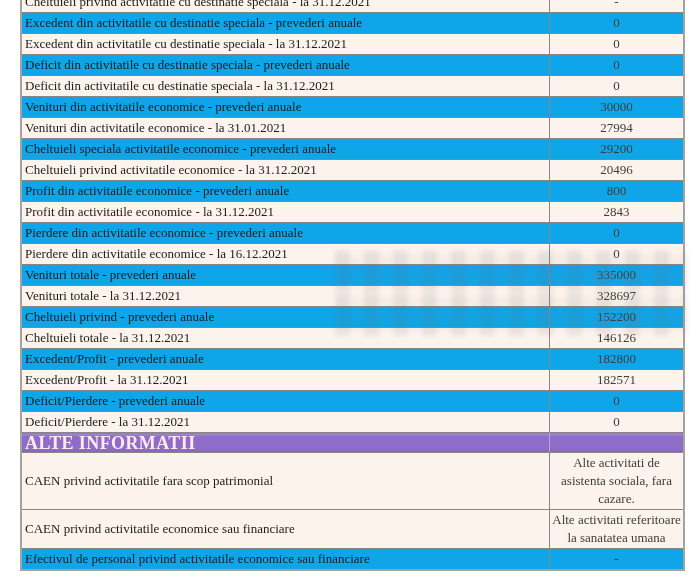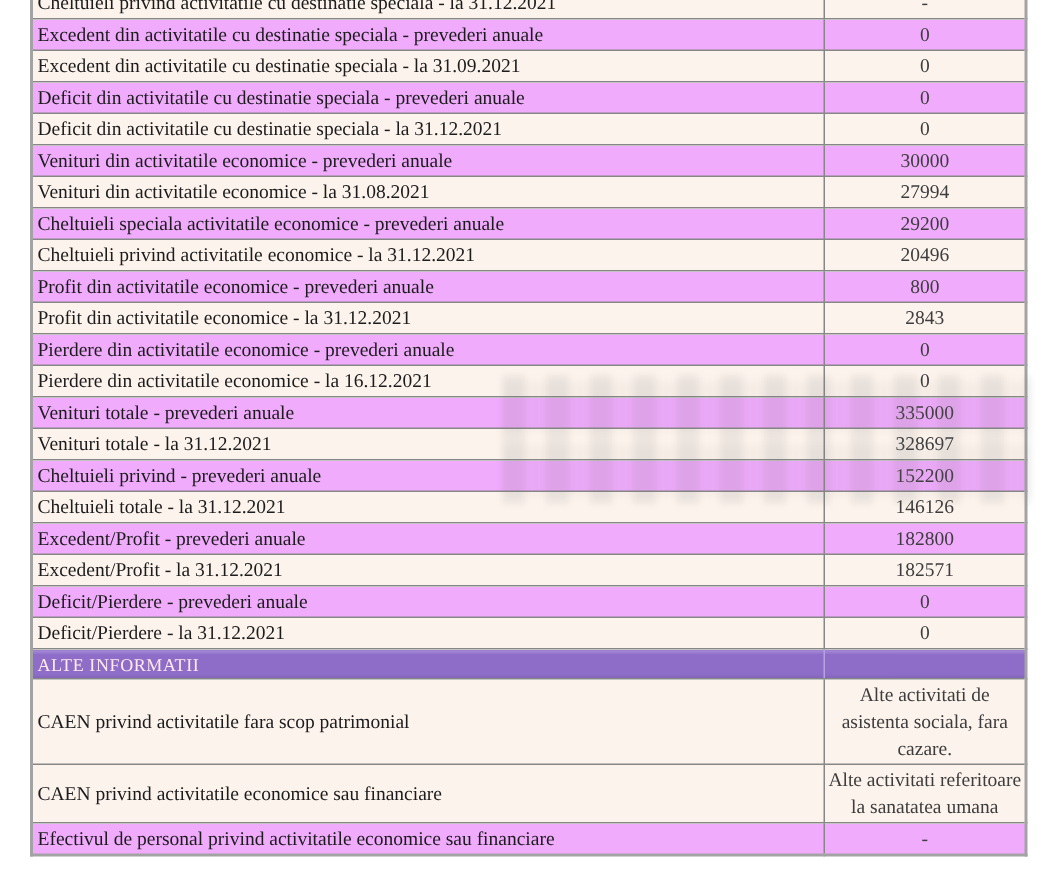--- a/index.html
+++ b/index.html
@@ -39,33 +39,33 @@
     line-height: 16px;
   }
   td.value-cell {
     width: 131px;
     padding: 1px 1px;
     text-align: center;
     color: #3d3d3d;
     line-height: 18px;
   }
   tr.alt td { background: #fcf3ec; }
-  tr.plain td { background: #f0abfc; }
+  tr.plain td { background: #0ea5e9; }
   tr.section td {
     background: linear-gradient(180deg, #a98ed9 0px, #8d6dc7 3px, #8d6dc7 16px, #7c5eb3 20px);
     border-left-color: #b7a2e0;
     border-right-color: #b7a2e0;
     border-top-color: #878787;
     border-bottom-color: #878787;
   }
   tr.section td.label-cell {
-    font-weight: normal;
+    font-weight: bold;
     color: #ffe9ec;
     letter-spacing: 0.4px;
-    font-size: 12px;
+    font-size: 18px;
   }
   .watermark {
     position: absolute;
     left: 335px;
     top: 250px;
     width: 352px;
     height: 86px;
     background:
       repeating-linear-gradient(90deg, rgba(110,110,110,0.10) 0px 15px, rgba(255,255,255,0) 15px 29px),
       repeating-linear-gradient(180deg, rgba(255,255,255,0) 0px 4px, rgba(130,130,130,0.05) 4px 38px, rgba(255,255,255,0) 38px 43px);
@@ -81,37 +81,37 @@
     <tbody id="table-body">
         <tr class="alt">
           <td class="label-cell">Cheltuieli privind activitatile cu destinatie speciala - la 31.12.2021</td>
           <td class="value-cell">-</td>
         </tr>
         <tr class="plain">
           <td class="label-cell">Excedent din activitatile cu destinatie speciala - prevederi anuale</td>
           <td class="value-cell">0</td>
         </tr>
         <tr class="alt">
-          <td class="label-cell">Excedent din activitatile cu destinatie speciala - la 31.09.2021</td>
+          <td class="label-cell">Excedent din activitatile cu destinatie speciala - la 31.12.2021</td>
           <td class="value-cell">0</td>
         </tr>
         <tr class="plain">
           <td class="label-cell">Deficit din activitatile cu destinatie speciala - prevederi anuale</td>
           <td class="value-cell">0</td>
         </tr>
         <tr class="alt">
           <td class="label-cell">Deficit din activitatile cu destinatie speciala - la 31.12.2021</td>
           <td class="value-cell">0</td>
         </tr>
         <tr class="plain">
           <td class="label-cell">Venituri din activitatile economice - prevederi anuale</td>
           <td class="value-cell">30000</td>
         </tr>
         <tr class="alt">
-          <td class="label-cell">Venituri din activitatile economice - la 31.08.2021</td>
+          <td class="label-cell">Venituri din activitatile economice - la 31.01.2021</td>
           <td class="value-cell">27994</td>
         </tr>
         <tr class="plain">
           <td class="label-cell">Cheltuieli speciala activitatile economice - prevederi anuale</td>
           <td class="value-cell">29200</td>
         </tr>
         <tr class="alt">
           <td class="label-cell">Cheltuieli privind activitatile economice - la 31.12.2021</td>
           <td class="value-cell">20496</td>
         </tr>

